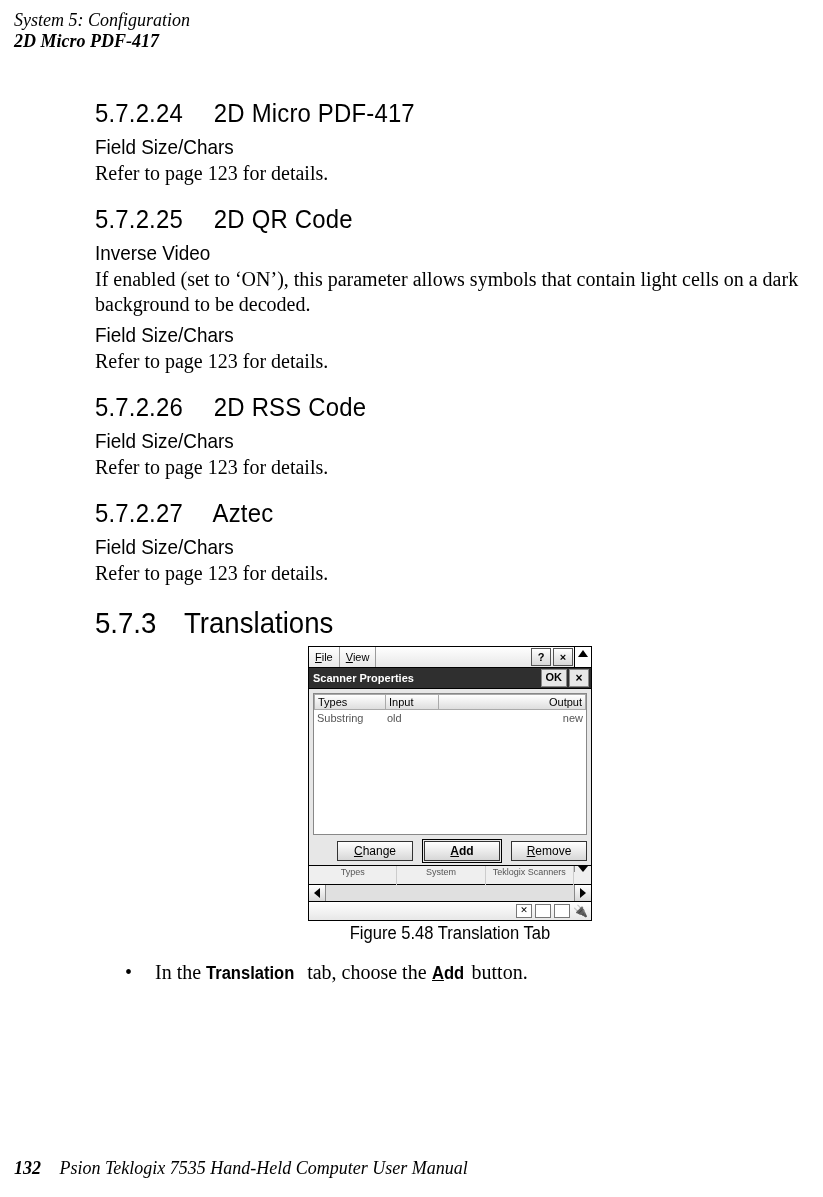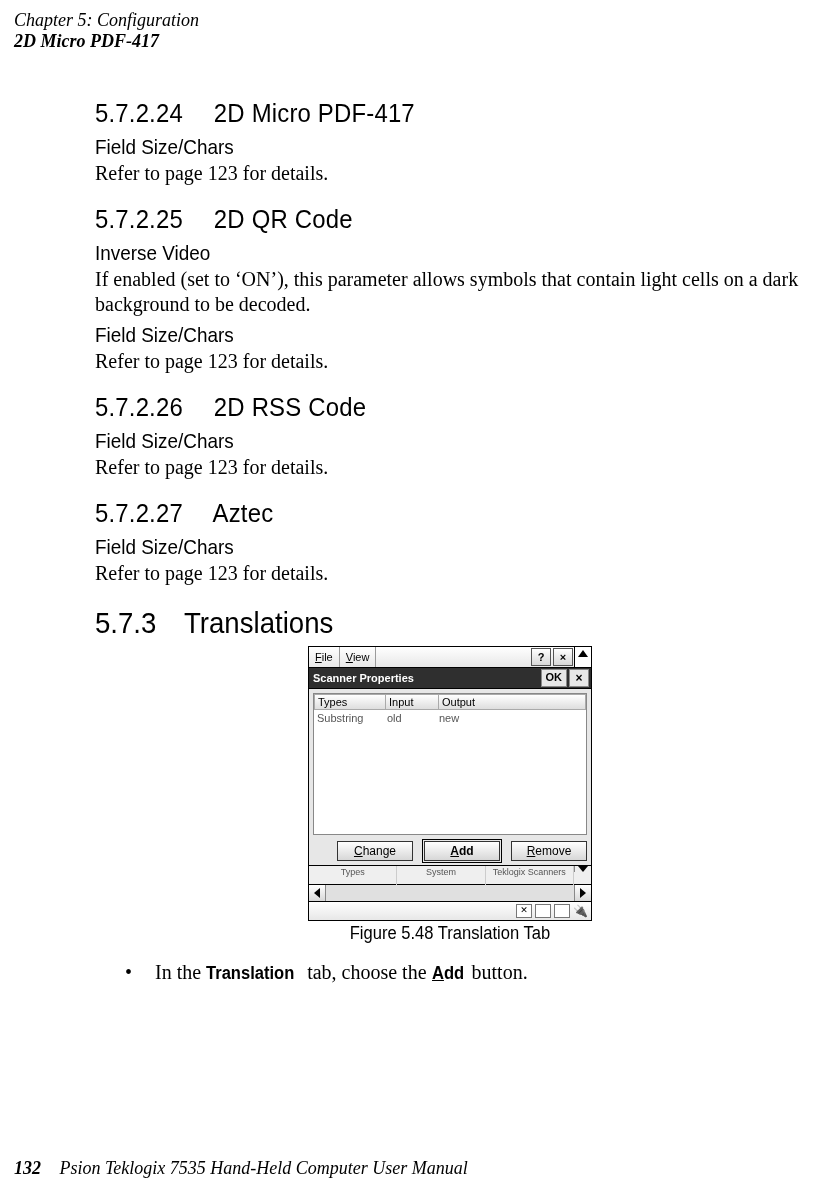--- a/index.html
+++ b/index.html
@@ -212,21 +212,21 @@
     background:linear-gradient(#fff,#dedede);
     padding:1px 3px;
   }
   .listhead div:first-child { border-left:1px solid #aaa; }
   .listrow div {
     padding:2px 3px;
     color:#555;
   }
   .col-a{ width:64px; }
   .col-b{ width:46px; }
-  .col-c{ flex:1; }
+  .col-c{ flex:1;text-align:right; }
 
   .btnrow {
     display:flex; justify-content:space-between;
     margin-top:6px;
     padding-left:24px;
   }
   .btn {
     border:1px solid #333;
     background:linear-gradient(#fff,#d7d7d7);
     padding: 2px 0;
@@ -289,21 +289,21 @@
   .tray .plugico {
     font-size:12px;
   }
 </style>
 </head>
 <body>
 
 <div class="page">
 
   <div class="running-header">
-    <div class="line1">Chapter 5: Configuration</div>
+    <div class="line1">System 5: Configuration</div>
     <div class="line2">2D Micro PDF-417</div>
   </div>
 
   <div class="content">
 
     <div class="h3">5.7.2.24  2D Micro PDF-417</div>
     <div class="h4">Field Size/Chars</div>
     <p class="body">Refer to page 123 for details.</p>
 
     <div class="h3">5.7.2.25  2D QR Code</div>

